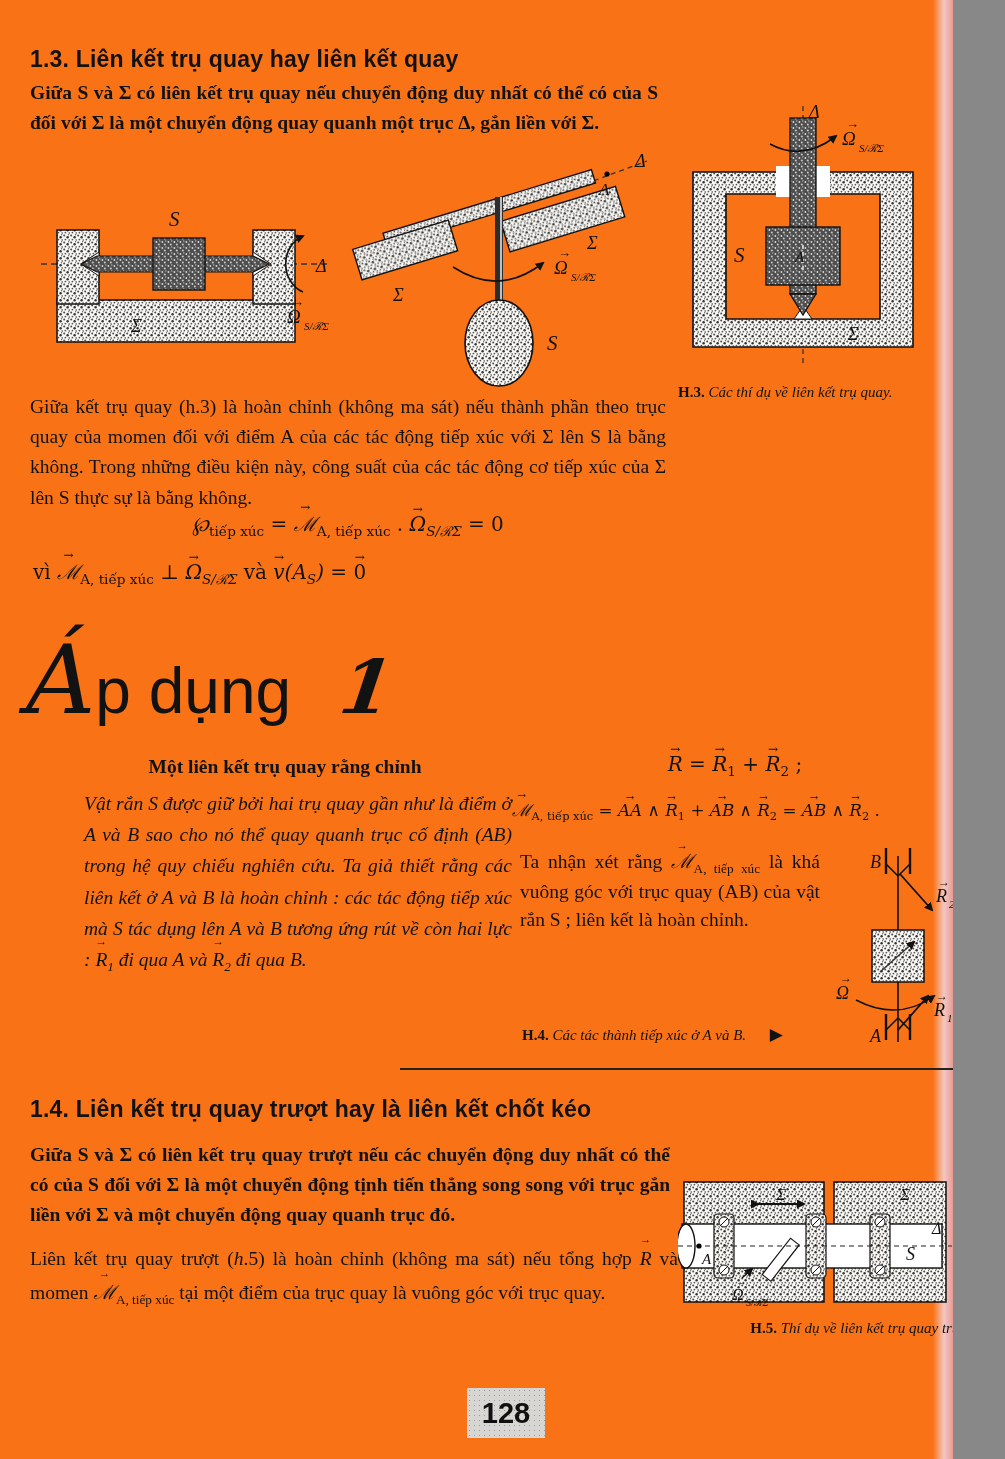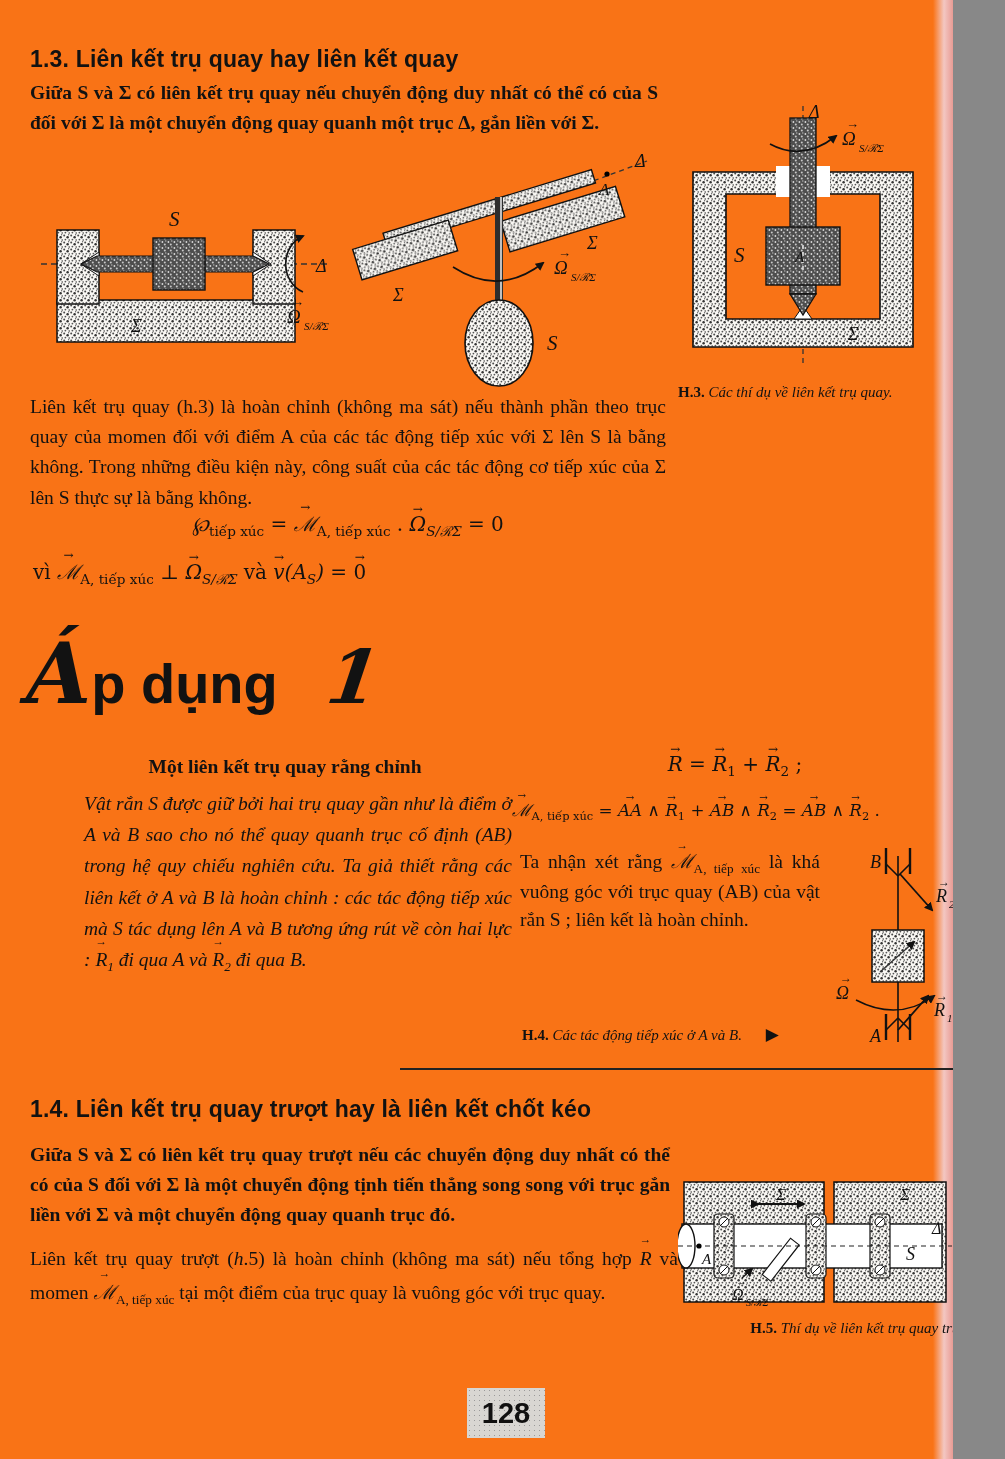--- a/index.html
+++ b/index.html
@@ -16,21 +16,21 @@
   .sub{font-size:.68em;vertical-align:-0.35em;}
   .it{font-style:italic;}
   .vec{display:inline-block;position:relative;}
   .vecarrow{position:absolute;top:-0.72em;left:50%;transform:translateX(-50%);
             font-size:.6em;line-height:1;}
   .cap{position:absolute;font-size:15px;}
   .cap b{font-style:normal;}
   .cap i{font-style:italic;}
   .app-title{position:absolute;left:26px;top:628px;white-space:nowrap;}
   .app-word{display:inline-block;font-family:"Liberation Sans","DejaVu Sans",sans-serif;
-            font-weight:bold;font-size:56px;line-height:1.1;}
+            font-weight:normal;font-size:64px;line-height:1.1;}
   .app-word::first-letter{font-size:1.5em;font-style:italic;
             font-family:"DejaVu Serif","Liberation Serif",serif;}
   .app-num{display:inline-block;margin-left:46px;font-size:74px;font-weight:bold;
            font-style:italic;font-family:"DejaVu Serif",serif;transform:skewX(-8deg);}
   .app-sub{position:absolute;left:60px;top:756px;width:450px;text-align:center;
            font-weight:bold;font-size:19.5px;}
   .app-para{position:absolute;font-style:italic;font-size:19.5px;line-height:1.6;
             text-align:justify;}
   .note{position:absolute;left:520px;top:848px;width:300px;font-size:19.5px;line-height:1.45;
         text-align:justify;}
@@ -142,21 +142,21 @@
     <text x="56" y="160" font-size="21">S</text>
     <text x="117" y="160" font-size="15" fill="#f2f2f2">A</text>
     <text x="170" y="238" font-size="18">Σ</text>
   </svg>
 
   <div class="cap" style="left:678px;top:384px;width:290px;">
     <b>H.3.</b>
     <i>Các thí dụ về liên kết trụ quay.</i>
   </div>
 
-  <p class="para" style="left:30px;top:392px;width:636px;">Liên kết trụ quay (h.3) là hoàn chỉnh (không ma sát) nếu thành phần theo trục quay của momen đối với điểm A của các tác động tiếp xúc với Σ lên S là bằng không. Trong những điều kiện này, công suất của các tác động cơ tiếp xúc của Σ lên S thực sự là bằng không.</p>
+  <p class="para" style="left:30px;top:392px;width:636px;">Giữa kết trụ quay (h.3) là hoàn chỉnh (không ma sát) nếu thành phần theo trục quay của momen đối với điểm A của các tác động tiếp xúc với Σ lên S là bằng không. Trong những điều kiện này, công suất của các tác động cơ tiếp xúc của Σ lên S thực sự là bằng không.</p>
 
   <div class="eq center" style="left:30px;top:510px;width:636px;"><span class="it">℘</span><span class="sub">tiếp xúc</span><span> = </span><span class="vec"><span class="vecarrow">→</span><span class="it">ℳ</span></span><span class="sub">A, tiếp xúc</span><span> . </span><span class="vec"><span class="vecarrow">→</span><span class="it">Ω</span></span><span class="sub it">S/ℛΣ</span><span> = 0</span></div>
 
   <div class="eq" style="left:33px;top:558px;"><span>vì   </span><span class="vec"><span class="vecarrow">→</span><span class="it">ℳ</span></span><span class="sub">A, tiếp xúc</span><span> ⊥ </span><span class="vec"><span class="vecarrow">→</span><span class="it">Ω</span></span><span class="sub it">S/ℛΣ</span><span>   và   </span><span class="vec"><span class="vecarrow">→</span><span class="it">v</span></span><span class="it">(A</span><span class="sub it">S</span><span class="it">) = </span><span class="vec"><span class="vecarrow">→</span><span>0</span></span></div>
 
   <div class="app-title">
     <span class="app-word">Áp dụng</span>
     <span class="app-num">1</span>
   </div>
 
@@ -193,21 +193,21 @@
     <text x="121" y="66" font-size="11">2</text>
     <text x="108" y="158" font-size="12" class="arr">→</text>
     <text x="106" y="174" font-size="18">R</text>
     <text x="119" y="180" font-size="11">1</text>
     <text x="12" y="140" font-size="12" class="arr">→</text>
     <text x="8" y="157" font-size="18">Ω</text>
   </svg>
 
   <div class="cap" style="left:522px;top:1024px;width:440px;">
     <b>H.4.</b>
-    <i>Các tác động tiếp xúc ở A và B.</i>
+    <i>Các tác thành tiếp xúc ở A và B.</i>
     <span class="marker">▶</span>
   </div>
 
   <div class="vline" style="left:959px;top:845px;width:2px;height:225px;"></div>
   <div class="hline" style="left:400px;top:1068px;width:561px;height:2px;"></div>
 
   <h2 class="sec-h" style="left:30px;top:1096px;">1.4. Liên kết trụ quay trượt hay là liên kết chốt kéo</h2>
 
   <p class="para bold" style="left:30px;top:1140px;width:640px;">Giữa S và Σ có liên kết trụ quay trượt nếu các chuyển động duy nhất có thể có của S đối với Σ là một chuyển động tịnh tiến thẳng song song với trục gắn liền với Σ và một chuyển động quay quanh trục đó.</p>
 

